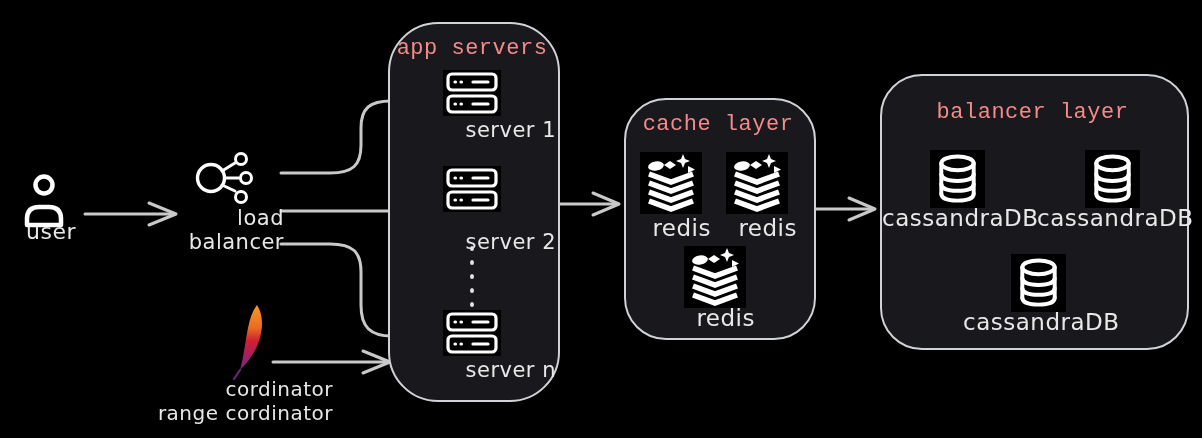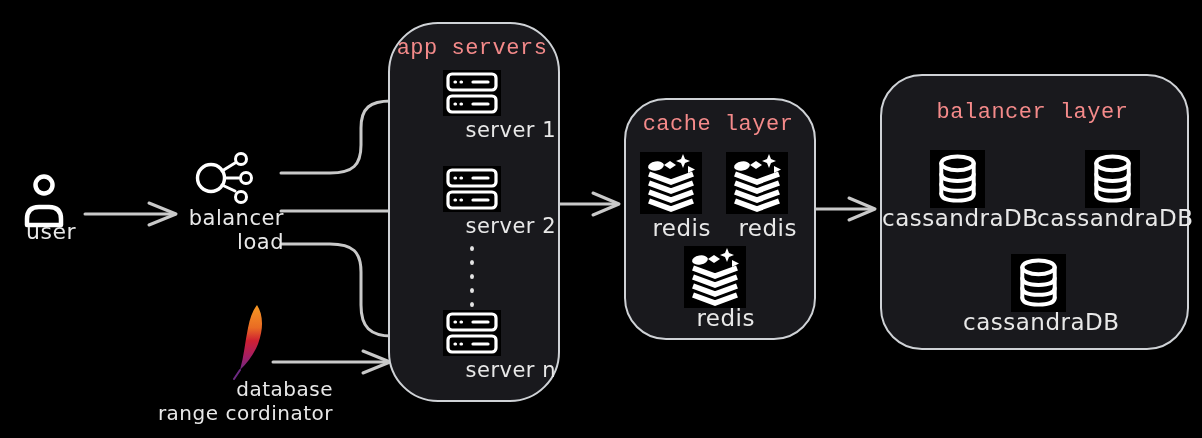--- a/index.html
+++ b/index.html
@@ -82,39 +82,39 @@
       <circle cx="17" cy="28" r="13.5" stroke-width="3.4"></circle>
       <circle cx="47" cy="9" r="5.5" stroke-width="3"></circle>
       <circle cx="52" cy="28" r="5.5" stroke-width="3"></circle>
       <circle cx="47" cy="47" r="5.5" stroke-width="3"></circle>
       <path d="M28 21 L41 13" stroke-width="3"></path>
       <path d="M31 28 L45 28" stroke-width="3"></path>
       <path d="M28 35 L41 41" stroke-width="3"></path>
     </g>
   </svg>
   <div class="lbl" style="left:168px;top:206px;width:116px;">
+    <div>load</div>
     <div>balancer</div>
-    <div>load</div>
   </div>
 
   <svg class="abs" style="left:230px;top:304px;" width="36" height="76" viewBox="0 0 36 76">
     <defs>
       <linearGradient id="fg" x1="0" y1="0" x2="0" y2="1">
         <stop offset="0" stop-color="#f69923"></stop>
         <stop offset="0.35" stop-color="#e96b24"></stop>
         <stop offset="0.55" stop-color="#cf2032"></stop>
         <stop offset="0.8" stop-color="#a31e65"></stop>
         <stop offset="1" stop-color="#6d2a82"></stop>
       </linearGradient>
     </defs>
     <path d="M27 1 C33 10 34 24 28 40 C24 50 18 58 10 66 C14 52 15 38 18 24 C20 14 23 6 27 1 Z" fill="url(#fg)"></path>
     <path d="M10 66 L4 75" stroke="#6d2a82" stroke-width="2" stroke-linecap="round"></path>
   </svg>
   <div class="lbl" style="left:143px;top:377px;width:190px;font-size:20px;">
-    <div>database</div>
+    <div>cordinator</div>
     <div>range cordinator</div>
   </div>
 
   <div class="box" style="left:388px;top:22px;width:168px;height:376px;border-radius:50px;"></div>
   <div class="box-title" style="left:388px;top:36px;width:168px;">app servers</div>
 
   <svg class="abs icon-sq" style="left:443px;top:70px;" width="58" height="46" viewBox="0 0 58 46">
     <rect width="58" height="46" fill="#000"></rect>
     <g stroke="#fff" fill="none" stroke-width="3.2" stroke-linecap="round">
       <rect x="5" y="4" width="48" height="16" rx="4"></rect>
@@ -127,21 +127,21 @@
 
   <svg class="abs icon-sq" style="left:443px;top:166px;" width="58" height="46" viewBox="0 0 58 46">
     <rect width="58" height="46" fill="#000"></rect>
     <g stroke="#fff" fill="none" stroke-width="3.2" stroke-linecap="round">
       <rect x="5" y="4" width="48" height="16" rx="4"></rect>
       <rect x="5" y="26" width="48" height="16" rx="4"></rect>
       <path d="M12 12 L12.5 12 M18 12 L18.5 12 M30 12 L45 12"></path>
       <path d="M12 34 L12.5 34 M18 34 L18.5 34 M30 34 L45 34"></path>
     </g>
   </svg>
-  <div class="lbl" style="left:388px;top:214px;width:168px;">server 2</div>
+  <div class="lbl" style="left:388px;top:230px;width:168px;">server 2</div>
 
   <div class="dots" style="left:470px;top:246px;">
     <span></span>
       <span></span>
       <span></span>
       <span></span>
       <span></span>
   </div>
 
   <svg class="abs icon-sq" style="left:443px;top:310px;" width="58" height="46" viewBox="0 0 58 46">

